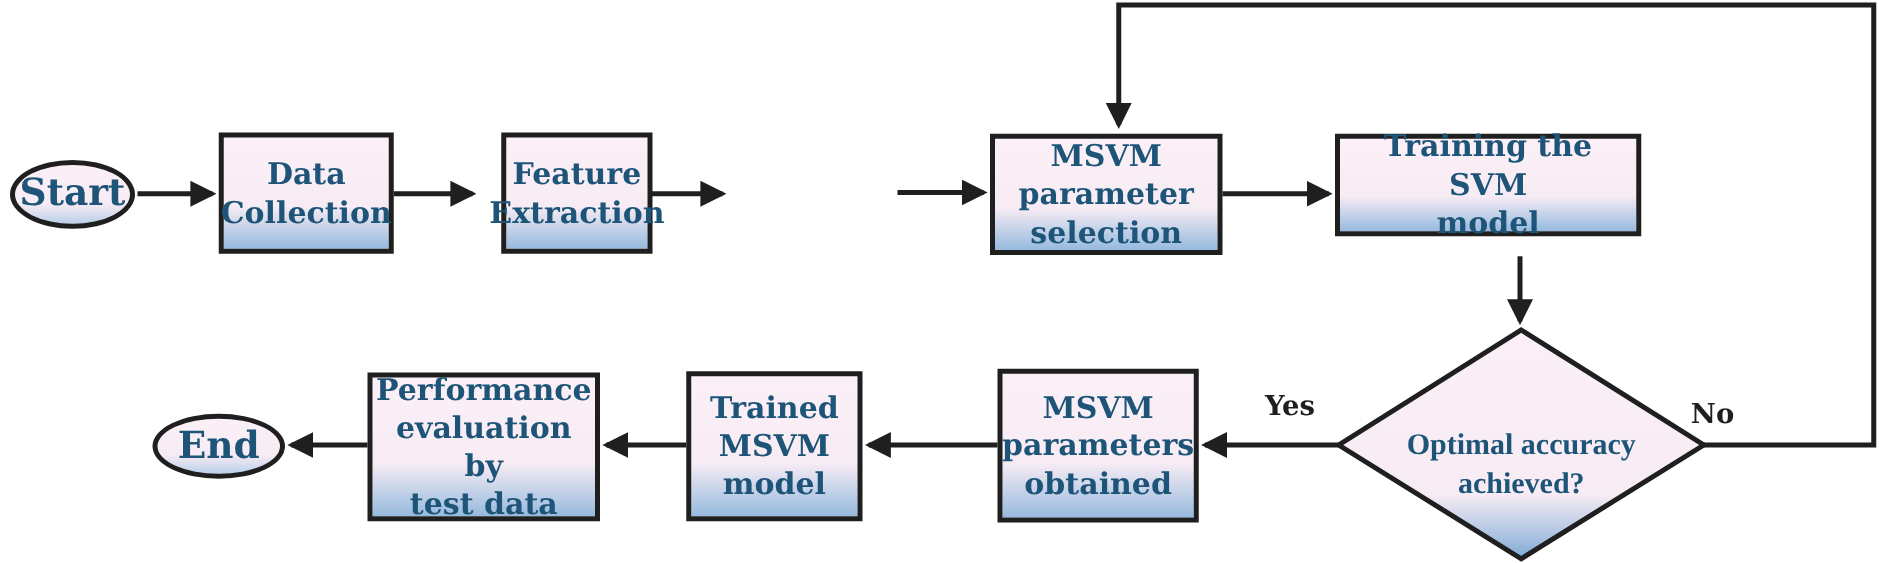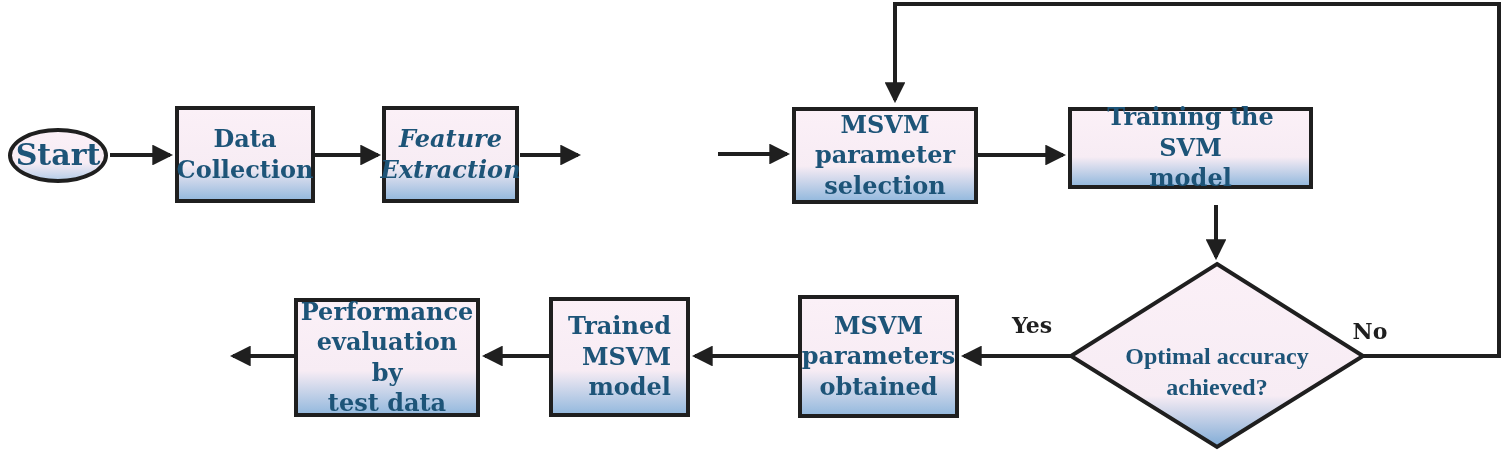--- a/index.html
+++ b/index.html
@@ -88,26 +88,29 @@
     <line class="edge" x1="798" y1="356" x2="695" y2="356" marker-end="url(#arrowhead)"></line>
     <line class="edge" x1="549" y1="356" x2="485" y2="356" marker-end="url(#arrowhead)"></line>
     <line class="edge" x1="294" y1="356" x2="233" y2="356" marker-end="url(#arrowhead)"></line>
 
     <polygon class="diamond-shape" points="1217,264 1363,356 1217,447 1071,356" fill="url(#diamondGrad)"></polygon>
   </svg>
 
   <div class="node terminator" style="left:8px;top:128px;width:100px;height:55px;">
     <span class="lbl">Start</span>
   </div>
+  <div class="node terminator" style="left:122px;top:331px;width:106px;height:52px;">
+    <span class="lbl">End</span>
+  </div>
 
   <div class="node" style="left:175px;top:106px;width:140px;height:97px;">
     <span class="lbl">Data
 Collection</span>
   </div>
-  <div class="node" style="left:382px;top:106px;width:137px;height:97px;font-style:italic;">
+  <div class="node" style="left:401px;top:106px;width:121px;height:97px;">
     <span class="lbl">Feature
 Extraction</span>
   </div>
   <div class="node" style="left:792px;top:107px;width:186px;height:97px;">
     <span class="lbl">MSVM
 parameter
 selection</span>
   </div>
   <div class="node" style="left:1068px;top:107px;width:245px;height:82px;">
     <span class="lbl">Training the SVM
@@ -117,21 +120,21 @@
   <div class="floating-label" style="left:1097px;top:310px;width:240px;height:92px;">
     <span class="lbl">Optimal accuracy
 achieved?</span>
   </div>
 
   <div class="node" style="left:798px;top:295px;width:161px;height:123px;">
     <span class="lbl">MSVM
 parameters
 obtained</span>
   </div>
-  <div class="node" style="left:549px;top:297px;width:141px;height:120px;text-align:right;">
+  <div class="node" style="left:549px;top:297px;width:141px;height:120px;">
     <span class="lbl">Trained
 MSVM
 model</span>
   </div>
   <div class="node" style="left:294px;top:298px;width:186px;height:119px;">
     <span class="lbl">Performance
 evaluation by
 test data</span>
   </div>
 

